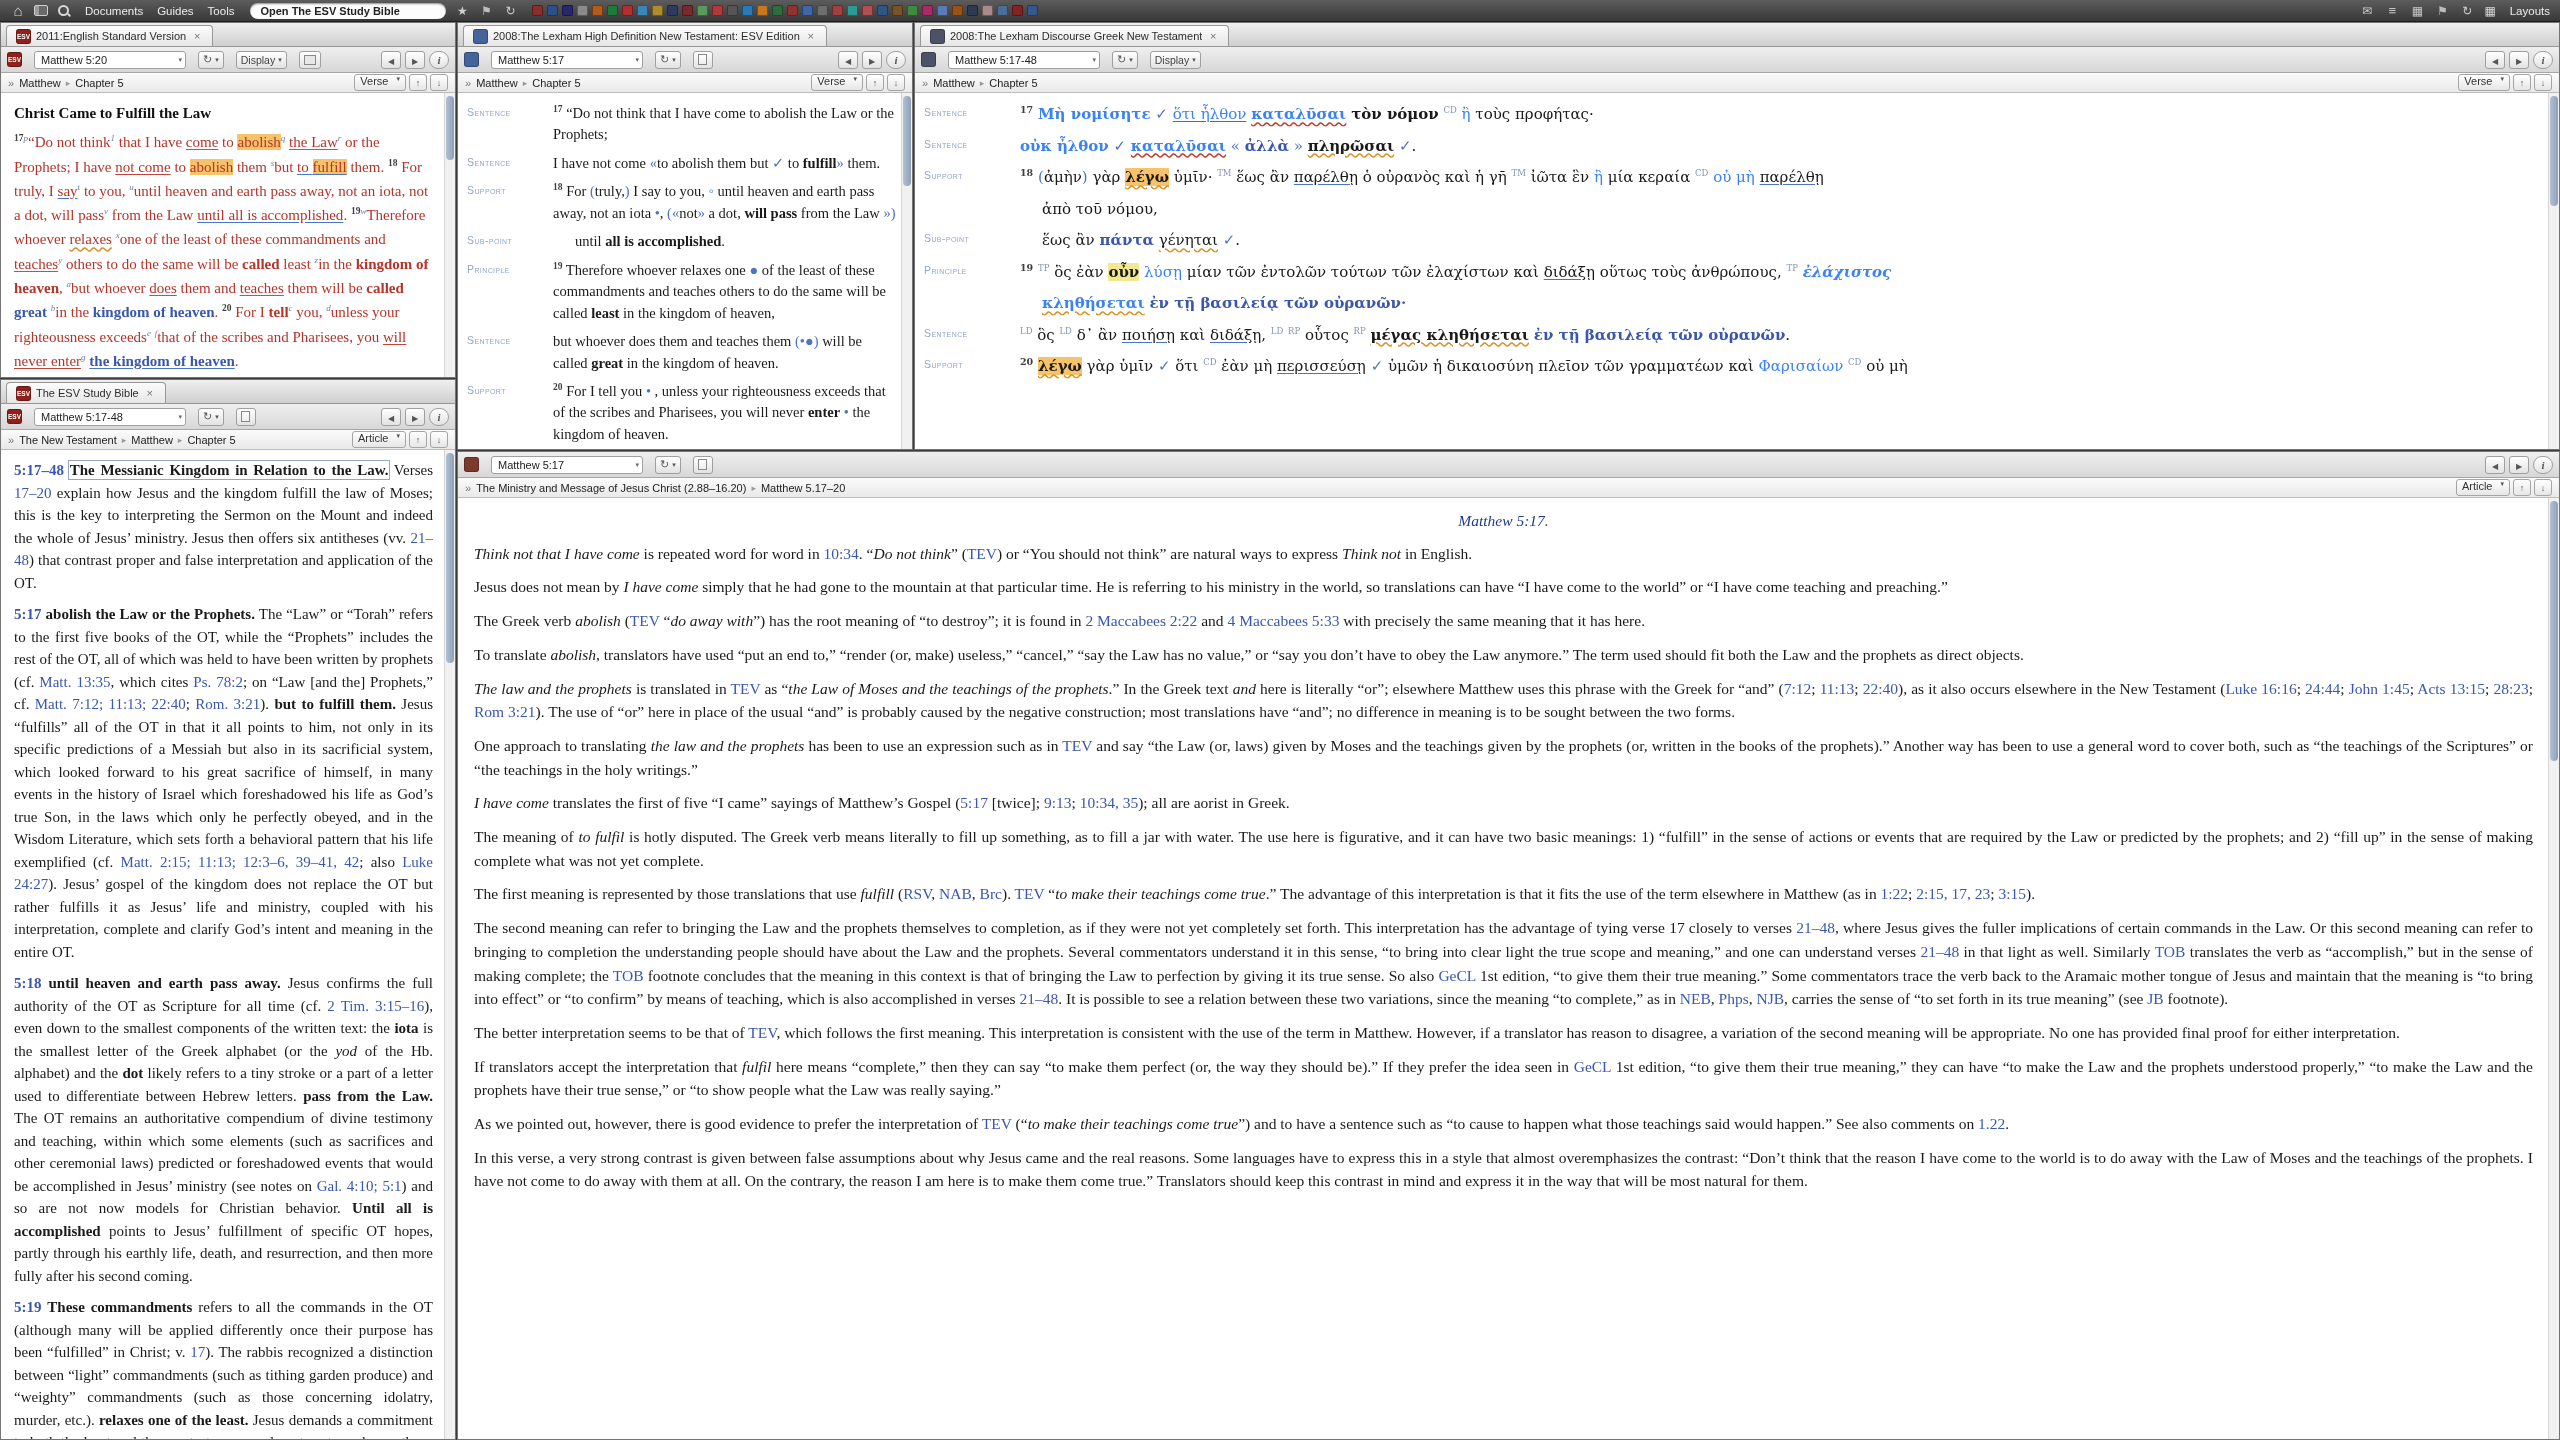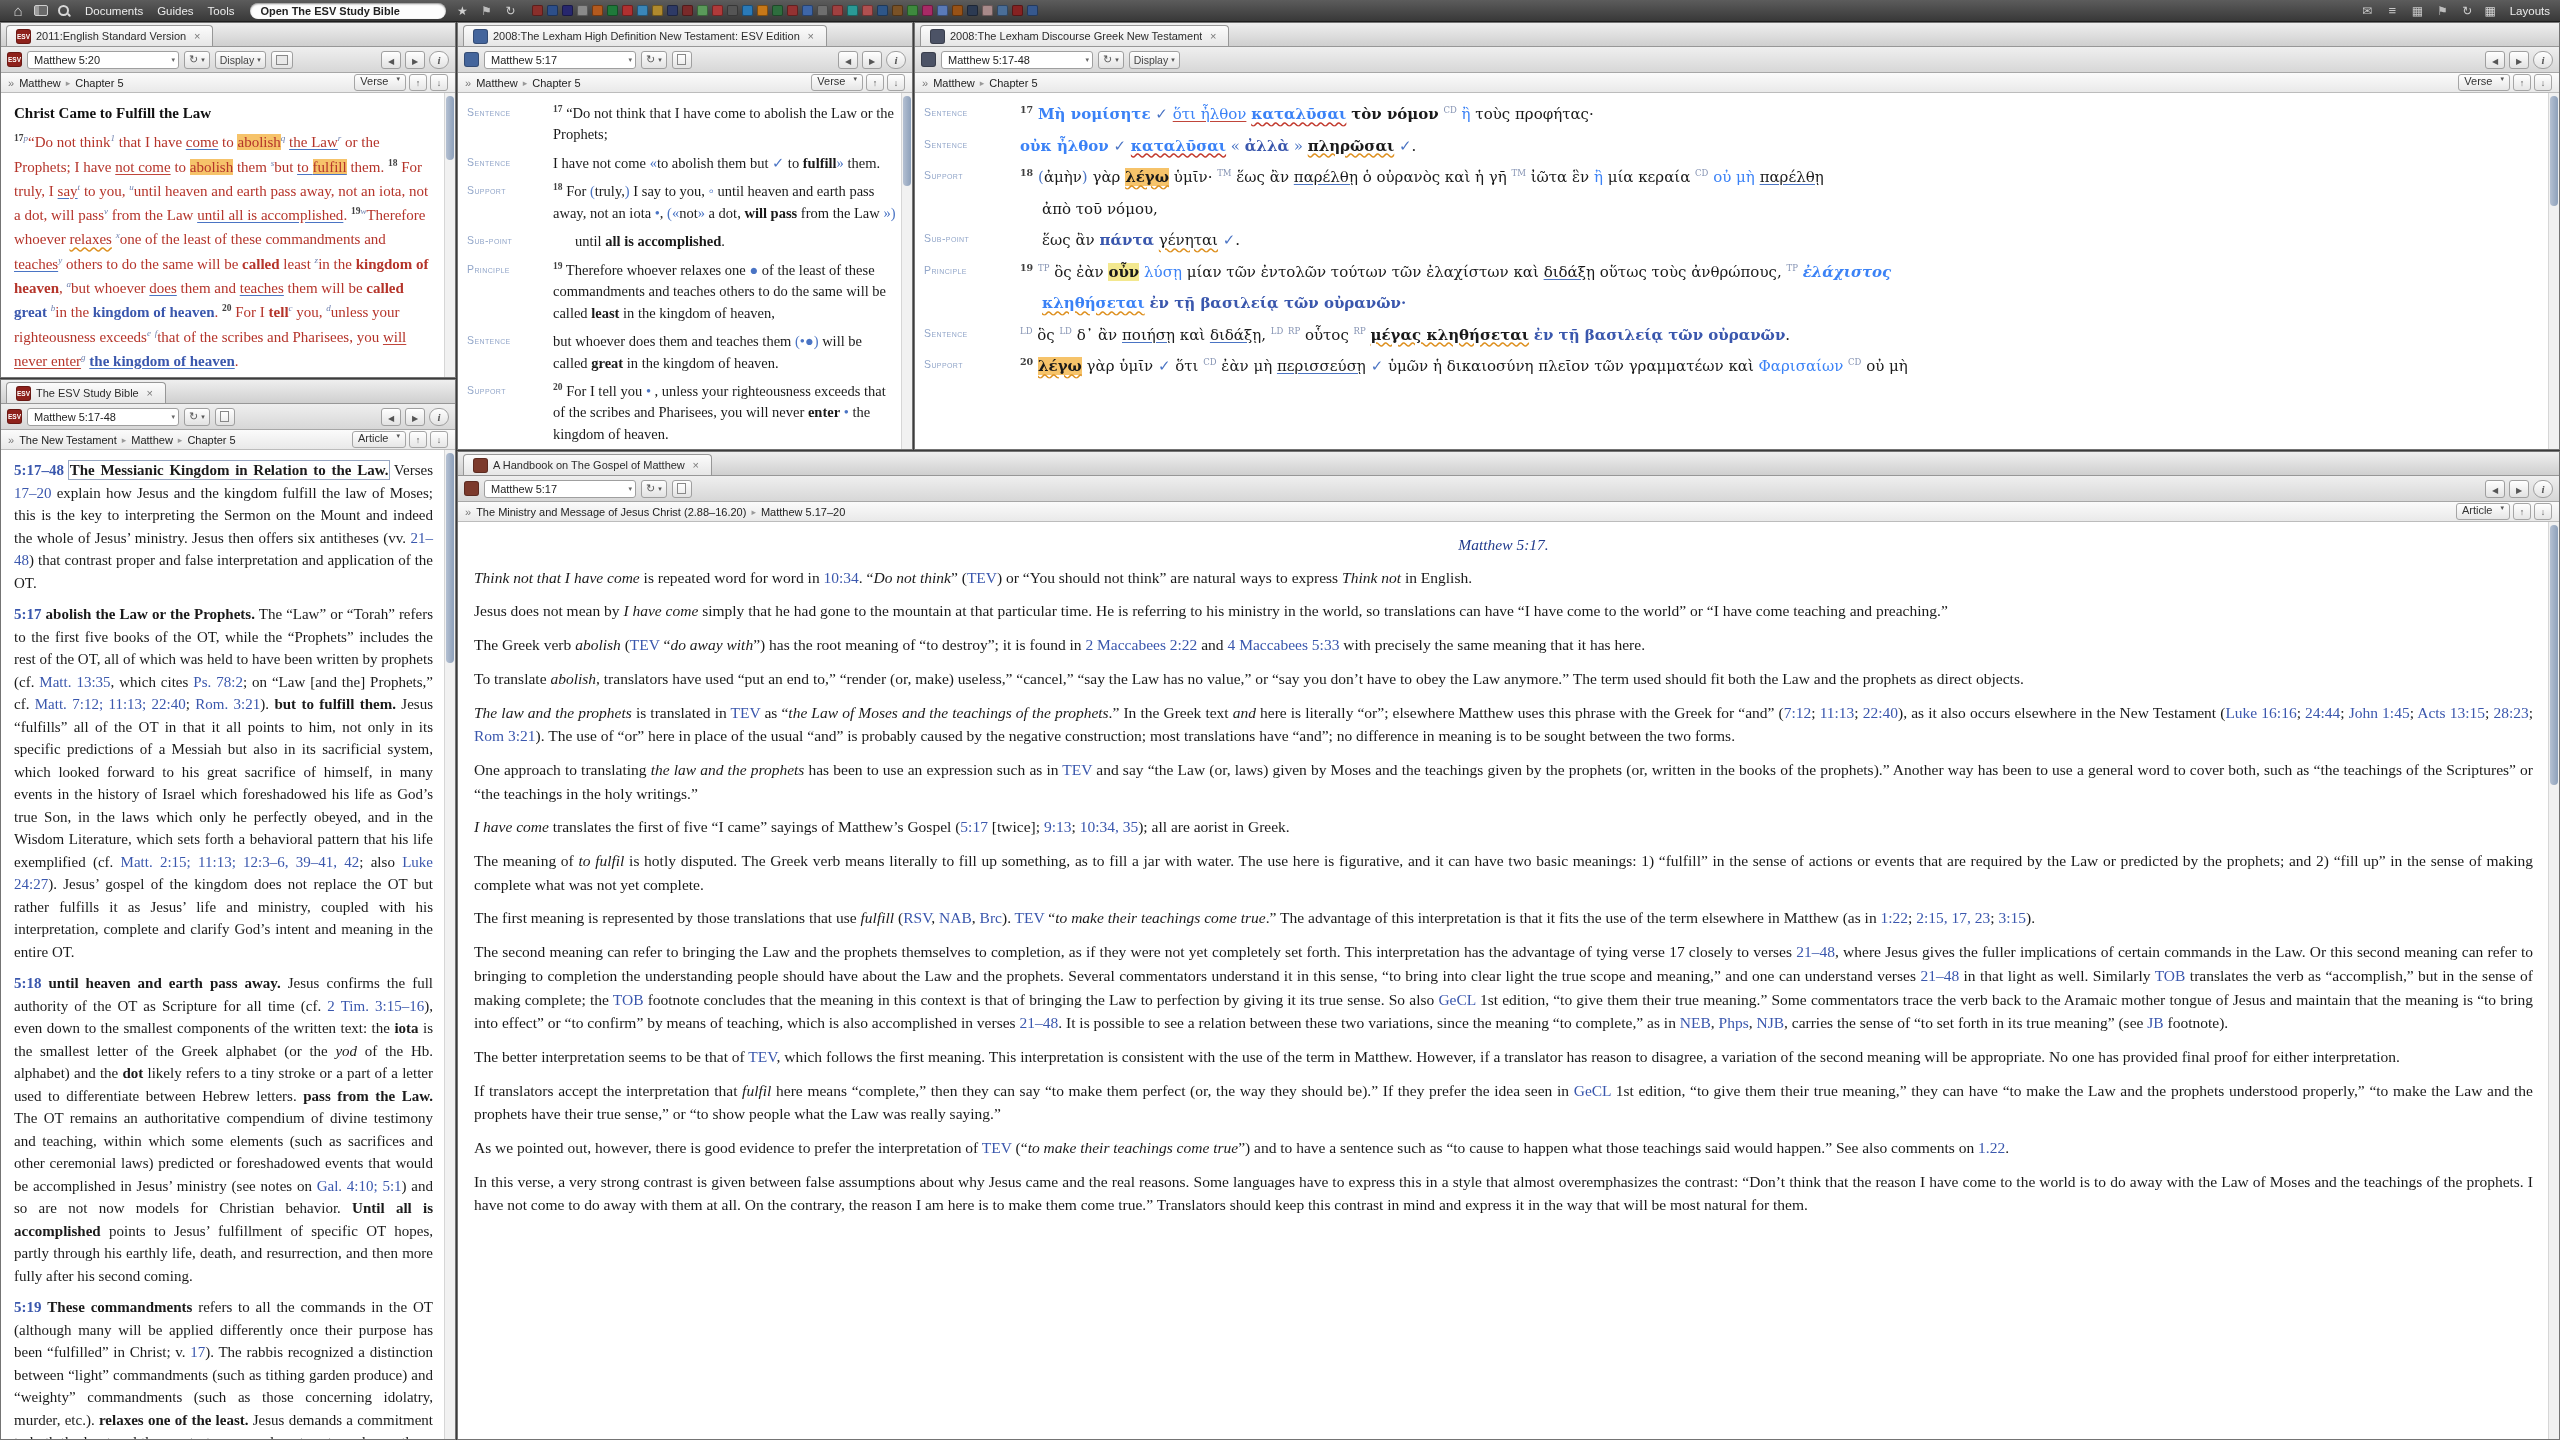--- a/index.html
+++ b/index.html
@@ -35,21 +35,21 @@
   .tabbar{height:24px;flex:0 0 24px;background:linear-gradient(#efefef,#cfcfcf);border-bottom:1px solid #979797;display:flex;align-items:flex-end;padding:0 0 0 5px}
   .tab{height:21px;display:flex;align-items:center;gap:5px;padding:0 9px;background:linear-gradient(#fcfcfc,#e6e6e6);border:1px solid #979797;border-bottom:none;border-radius:4px 4px 0 0;max-width:92%}
   .tab-label{font-size:11px;color:#2c2c2c;white-space:nowrap;overflow:hidden;text-overflow:ellipsis}
   .tab-close{width:12px;height:12px;display:inline-flex;align-items:center;justify-content:center;color:#777;font-size:11px}
   .tab-close::before{content:"×"}
   .res-logo{width:15px;height:15px;border-radius:3px;display:inline-flex;align-items:center;justify-content:center;color:#fff;font-size:6.5px;font-weight:bold;flex:0 0 auto;box-shadow:0 0 0 1px rgba(0,0,0,.25) inset}
   .res-esv{background:#8e211b}
   .res-hdnt{background:#44659c}
   .res-greek{background:#4c5366}
   .res-hb{background:#7c3a2c}
-  .toolbar{height:26px;flex:0 0 26px;background:linear-gradient(#efefef,#d7d7d7);border-bottom:1px solid #a7a7a7;display:flex;align-items:center;gap:5px;padding:0 6px}
+  .toolbar{height:26px;flex:0 0 26px;background:linear-gradient(#efefef,#d7d7d7);border-bottom:1px solid #a7a7a7;display:flex;align-items:center;gap:12px;padding:0 6px}
   .refbox{position:relative;display:inline-flex;align-items:center}
   .refinput{width:152px;height:18px;border:1px solid #9f9f9f;border-radius:3px;font-size:11px;font-family:"Liberation Sans",sans-serif;color:#222;padding:0 16px 0 6px;background:#fff}
   .ref-arrow{position:absolute;right:4px;top:5px;font-size:7px;color:#666}
   .ref-arrow::before{content:"▾"}
   .tb-btn{height:18px;min-width:20px;border:1px solid #9f9f9f;border-radius:3px;background:linear-gradient(#fff,#e2e2e2);font-size:10.5px;color:#444;display:inline-flex;align-items:center;justify-content:center;gap:3px;padding:0 4px}
   .tb-btn.drop::after{content:"▾";font-size:7px;color:#555}
   .ic-sync::before{content:"↻";font-size:11px;color:#555}
   .ic-page{width:9px;height:11px;border:1px solid #888;background:linear-gradient(#fff,#eee);display:inline-block}
   .ic-book{width:12px;height:10px;border:1px solid #888;background:linear-gradient(90deg,#e8e8e8 49%,#999 49%,#999 51%,#e8e8e8 51%);display:inline-block}
   .tb-right{margin-left:auto;display:flex;align-items:center;gap:4px}
@@ -524,27 +524,20 @@
         <p><span class="vref">5:18</span> <span class="b">until heaven and earth pass away.</span> Jesus confirms the full authority of the OT as Scripture for all time (cf. <span class="ref">2 Tim. 3:15–16</span>), even down to the smallest components of the written text: the <span class="b">iota</span> is the smallest letter of the Greek alphabet (or the <i>yod</i> of the Hb. alphabet) and the <span class="b">dot</span> likely refers to a tiny stroke or a part of a letter used to differentiate between Hebrew letters. <span class="b">pass from the Law.</span> The OT remains an authoritative compendium of divine testimony and teaching, within which some elements (such as sacrifices and other ceremonial laws) predicted or foreshadowed events that would be accomplished in Jesus’ ministry (see notes on <span class="ref">Gal. 4:10; 5:1</span>) and so are not now models for Christian behavior. <span class="b">Until all is accomplished</span> points to Jesus’ fulfillment of specific OT hopes, partly through his earthly life, death, and resurrection, and then more fully after his second coming.</p>
         <p><span class="vref">5:19</span> <span class="b">These commandments</span> refers to all the commands in the OT (although many will be applied differently once their purpose has been “fulfilled” in Christ; v. <span class="ref">17</span>). The rabbis recognized a distinction between “light” commandments (such as tithing garden produce) and “weighty” commandments (such as those concerning idolatry, murder, etc.). <span class="b">relaxes one of the least.</span> Jesus demands a commitment to both the least and the greatest commandments yet condemns those who confuse the two (cf. ). The entire OT is the expression of God’s will but is now to be taught according to Jesus’ interpretation of its intent and meaning.</p>
       </div>
     <div class="vscroll">
         <div class="vthumb" style="top:3px;height:210px"></div>
       </div>
   </div>
 </div>
 
 <div class="panel" id="panel-hb">
-  <div class="tabbar">
-    <div class="tab">
-      <span class="res-logo res-hb"></span>
-      <span class="tab-label">A Handbook on The Gospel of Matthew</span>
-      <span class="tab-close"></span>
-    </div>
-  </div>
   <div class="toolbar">
     <span class="res-logo res-hb"></span>
     <span class="refbox">
       <input class="refinput" value="Matthew 5:17" style="">
       <span class="ref-arrow"></span>
     </span>
     <span class="tb-btn drop">
         <span class="ic-sync"></span>
       </span>
     <span class="tb-btn">

